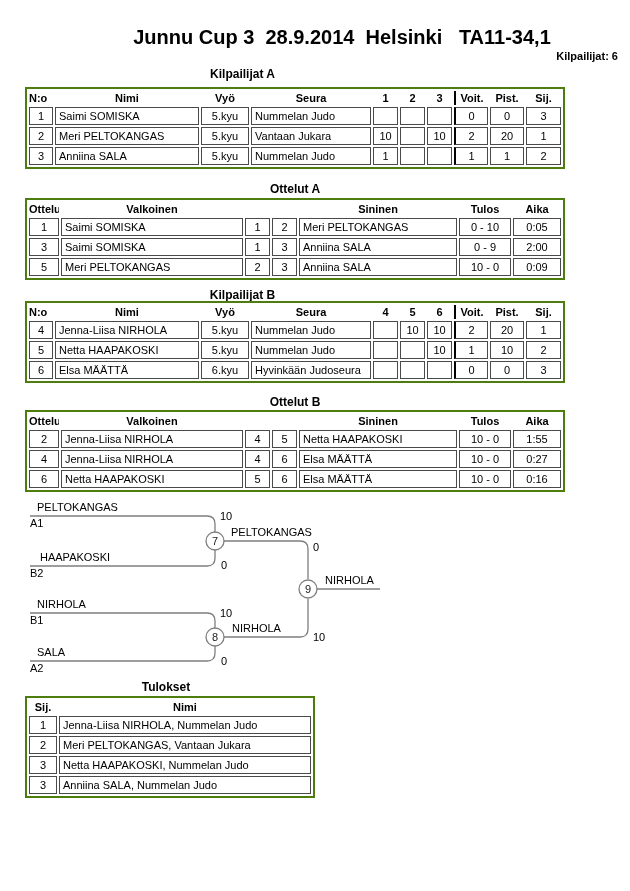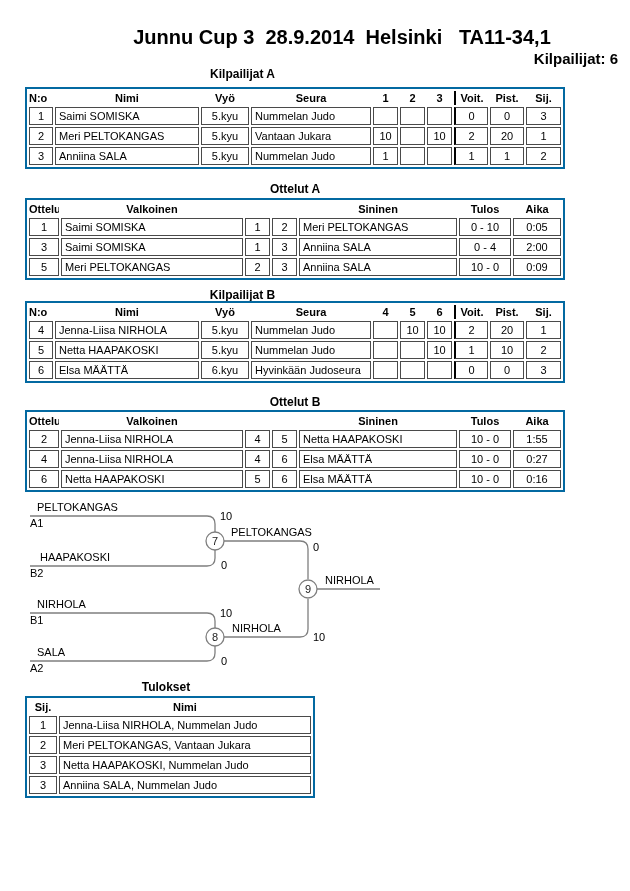--- a/index.html
+++ b/index.html
@@ -5,26 +5,26 @@
   html,body { margin:0; padding:0; }
   body {
     width:630px; height:891px; background:#ffffff; color:#000;
     font-family:"Liberation Sans", sans-serif; position:relative; overflow:hidden;
   }
   .abs { position:absolute; }
   .page-title {
     top:26px; left:0; width:630px; text-align:center;
     font-size:20px; font-weight:bold; white-space:pre;margin-left:27px;
   }
-  .comp-count { top:50px; right:12px; font-size:15px; font-weight:bold; }
+  .comp-count { top:50px; right:12px; font-size:11px; font-weight:bold; }
   .sec-head { font-size:12px; font-weight:bold; text-align:center; }
 
   table.grid {
     position:absolute; border-collapse:separate; border-spacing:2px;
-    border:2px solid #0369a1; table-layout:fixed; background:#fff;
+    border:2px solid #4d7c0f; table-layout:fixed; background:#fff;
   }
   table.grid th {
     font-size:11px; font-weight:bold; padding:0 2px; height:14px;
     overflow:hidden; white-space:nowrap;
   }
   table.grid td {
     font-size:11px; border:1px solid #4a4a4a; padding:0 3px;
     height:16px; line-height:16px; overflow:hidden; white-space:nowrap;
   }
   table.grid td.sep, table.grid th.sep { border-left:2px solid #000; }
@@ -146,21 +146,21 @@
       <td class="l">Meri PELTOKANGAS</td>
       <td class="c">0 - 10</td>
       <td class="c">0:05</td>
     </tr>
     <tr>
       <td class="c">3</td>
       <td class="l">Saimi SOMISKA</td>
       <td class="c">1</td>
       <td class="c">3</td>
       <td class="l">Anniina SALA</td>
-      <td class="c">0 - 4</td>
+      <td class="c">0 - 9</td>
       <td class="c">2:00</td>
     </tr>
     <tr>
       <td class="c">5</td>
       <td class="l">Meri PELTOKANGAS</td>
       <td class="c">2</td>
       <td class="c">3</td>
       <td class="l">Anniina SALA</td>
       <td class="c">10 - 0</td>
       <td class="c">0:09</td>

